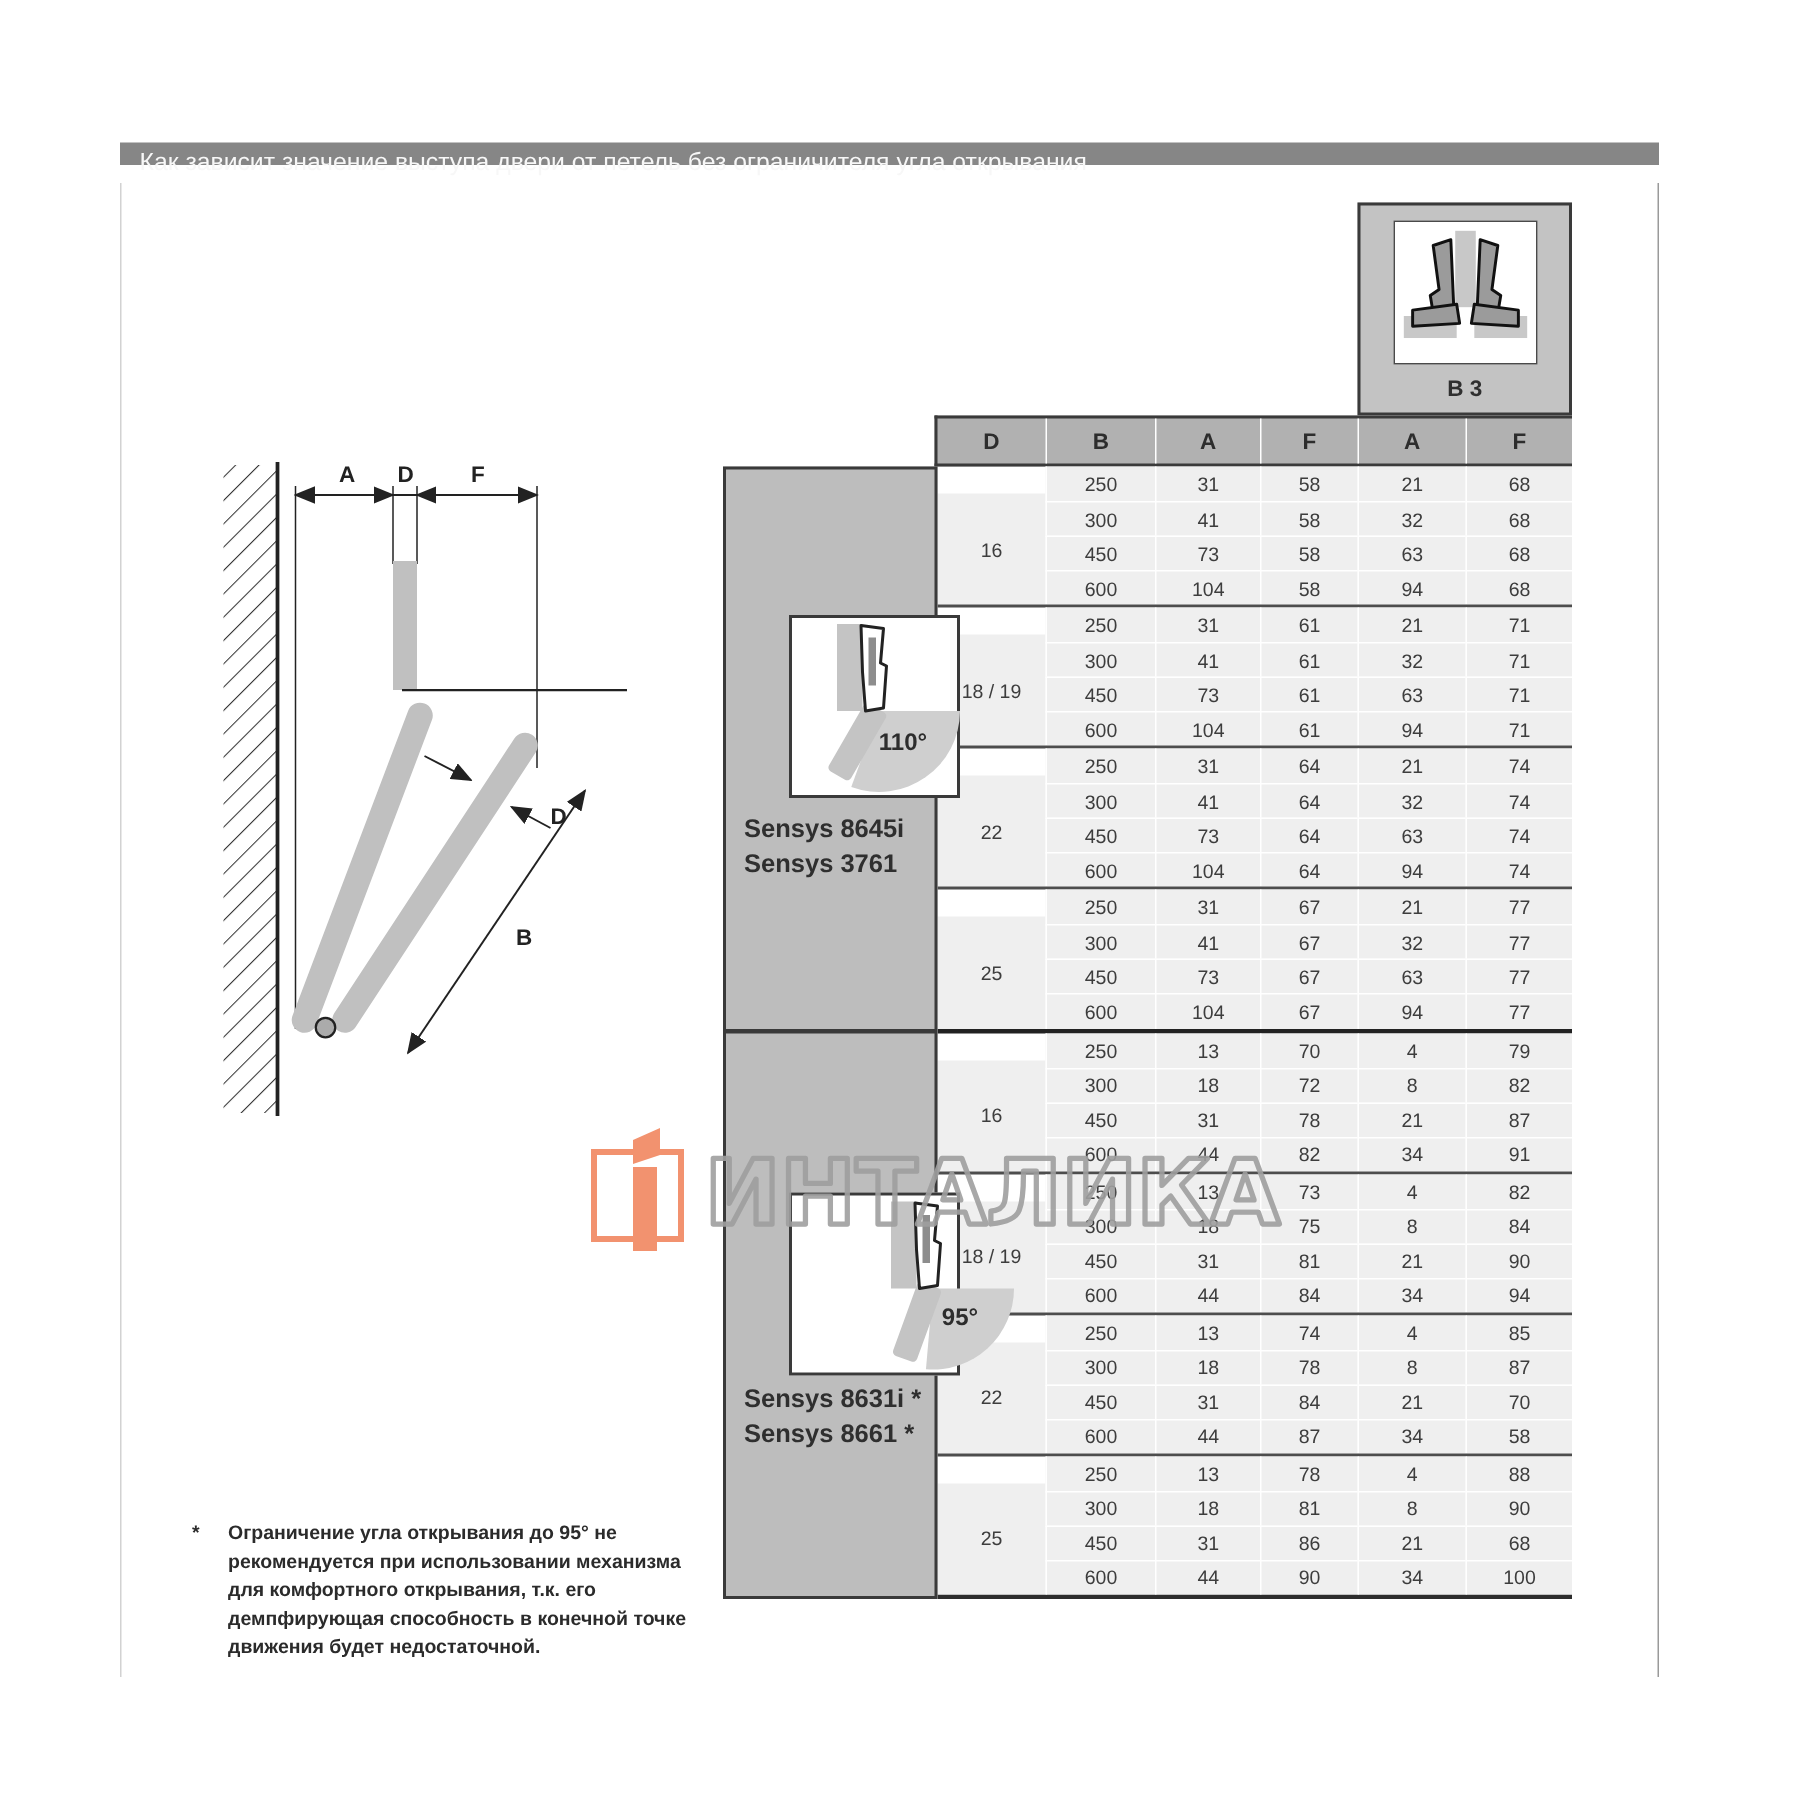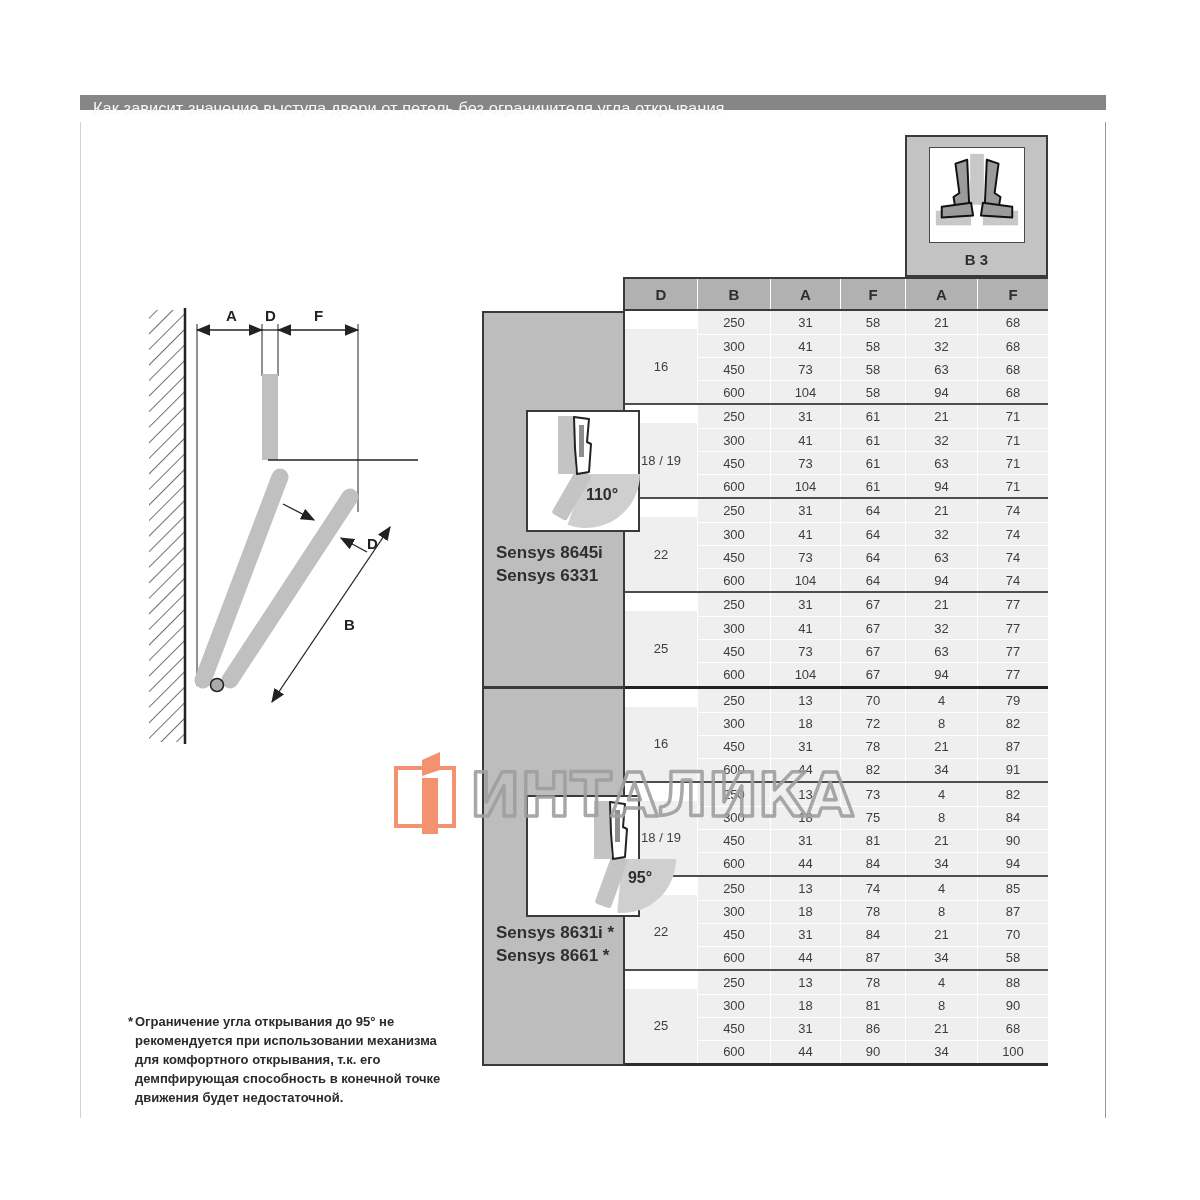--- a/index.html
+++ b/index.html
@@ -60,21 +60,21 @@
   
   .wm{position:absolute;left:392px;top:748px;display:flex;align-items:center;z-index:30;
       pointer-events:none;}
   .wm svg{display:block;}
   .wm-text{margin-left:6px;margin-top:4px;}
 
   
   .footnote{position:absolute;left:128px;top:1012px;width:334px;font-weight:bold;font-size:13px;
             color:#2b2b2b;line-height:19px;}
   .fn-marker{position:absolute;left:0;top:0;}
-  .fn-text{margin-left:7px;}
+  .fn-text{margin-left:24px;}
 
   
   .drawing{position:absolute;left:120px;top:300px;}
 </style>
 </head>
 <body>
 
 <div id="page">
 
   <div class="titlebar">Как зависит значение выступа двери от петель без ограничителя угла открывания</div>
@@ -349,21 +349,21 @@
         <g transform="rotate(30 56 62)">
           <rect x="47" y="60" width="17" height="52" rx="3" fill="#c4c4c4"></rect>
         </g>
         <path d="M46,5 L61,7 L59,30 L63,32 L61,60 L49,62 L47,36 Z" fill="#fff" stroke="#222" stroke-width="2" stroke-linejoin="round"></path>
         <rect x="51" y="13" width="5" height="32" fill="#8d8d8d"></rect>
         <text x="74" y="88" font-size="16" font-weight="bold" fill="#2d2d2d" text-anchor="middle">110°</text>
       </svg>
     </div>
     <div class="models">
       <div>Sensys 8645i</div>
-      <div>Sensys 6331</div>
+      <div>Sensys 3761</div>
     </div>
   </div>
 
   <div class="lpanel" id="lpanel2">
     <div class="hingebox">
       <svg width="118" height="118" viewBox="0 0 118 118">
         <path d="M58,62 L112,62 A54,54 0 0 1 53.3,115.8 Z" fill="#cfcfcf"></path>
         <rect x="30" y="4" width="17" height="58" fill="#c4c4c4"></rect>
         <g transform="rotate(20 56 62)">
           <rect x="47" y="60" width="17" height="52" rx="3" fill="#c4c4c4"></rect>

